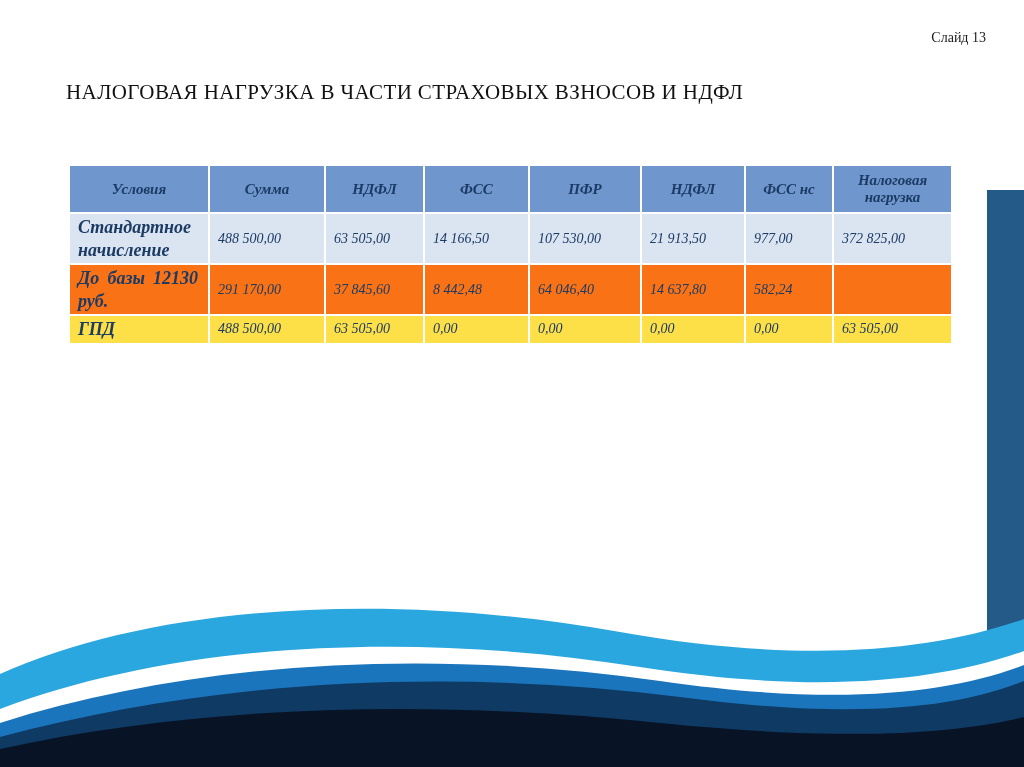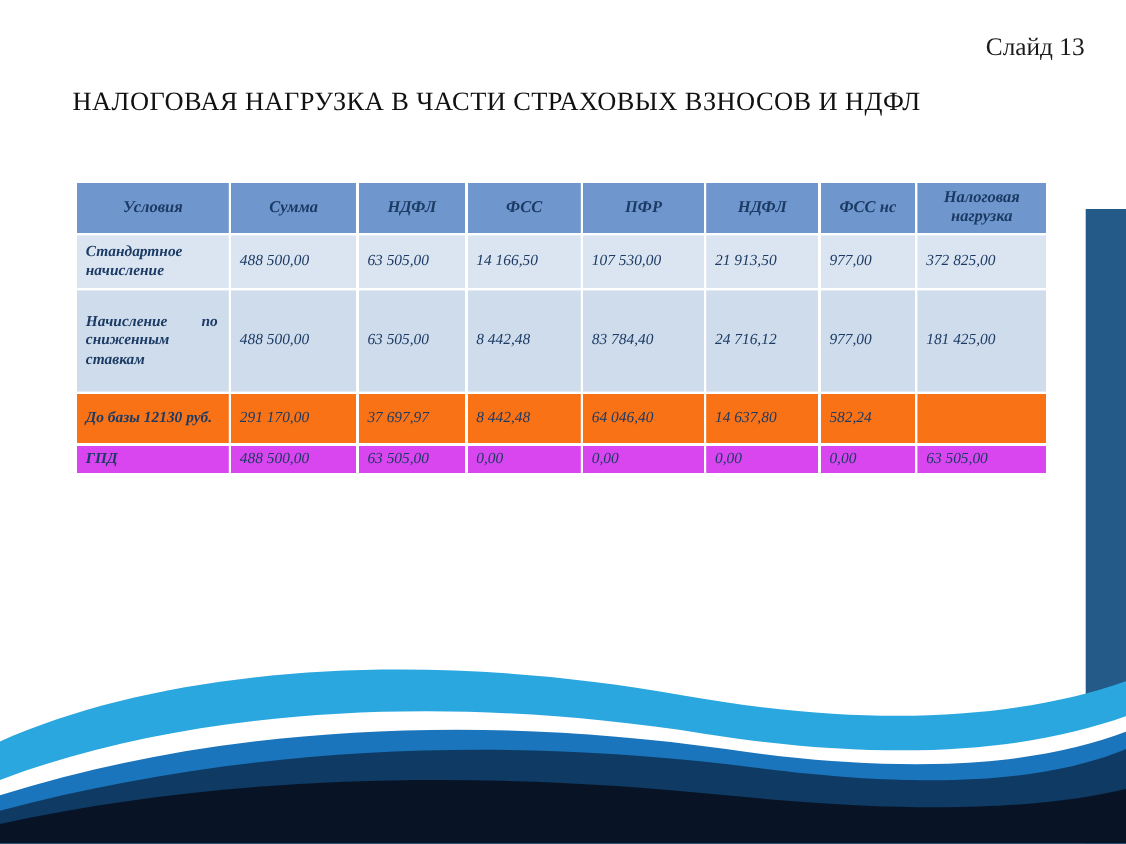--- a/index.html
+++ b/index.html
@@ -3,25 +3,25 @@
 <meta charset="utf-8">
 <style>
   html,body{margin:0;padding:0;}
   body{
     width:1024px;height:767px;position:relative;overflow:hidden;
     background:#ffffff;
     font-family:"Liberation Serif", serif;
   }
   .slide-number{
     position:absolute;top:30px;right:38px;
-    font-size:23px;color:#1a1a1a;
+    font-size:14px;color:#1a1a1a;
   }
   .slide-title{
     position:absolute;top:80px;left:66px;width:910px;
-    font-size:24px;color:#111111;letter-spacing:0.4px;
+    font-size:21px;color:#111111;letter-spacing:0.4px;
     white-space:nowrap;
   }
   table.tax-table{
     position:absolute;left:68px;top:164px;
     border-collapse:collapse;table-layout:fixed;
     width:883px;
     font-style:italic;
   }
   .tax-table th,.tax-table td{
     border:2px solid #ffffff;
@@ -29,35 +29,35 @@
     padding:2px 10px 2px 8px;
     vertical-align:middle;
     overflow:hidden;
   }
   .tax-table th{
     background:#6f97cd;
     font-size:15px;font-weight:bold;text-align:center;
     padding:2px 4px;
   }
   .tax-table td.label{
-    font-weight:bold;font-size:14px;text-align:justify;line-height:1.25;
+    font-weight:bold;font-size:18px;text-align:justify;line-height:1.25;
   }
   .tax-table td.num{
     font-size:14px;
   }
   tr.h-head{height:48px;}
   tr.h-r1{height:50px;}
   tr.h-r2{height:94px;}
   tr.h-r3{height:47px;}
   tr.h-r4{height:45px;}
   tr.h-r5{height:27px;}
   tr.bg-a td{background:#dbe5f1;}
   tr.bg-b td{background:#cfdcec;}
   tr.bg-c td{background:#f97316;}
-  tr.bg-d td{background:#d946ef;}
+  tr.bg-d td{background:#fde047;}
   .accent-bar{
     position:absolute;right:0;top:190px;bottom:0;width:37px;
     background:#235a88;
   }
   .waves{
     position:absolute;left:0;bottom:0;width:1024px;height:190px;
   }
 </style>
 </head>
 <body>
@@ -93,34 +93,24 @@
     <tr class="h-r1 bg-a">
       <td class="label">Стандартное начисление</td>
       <td class="num">488 500,00</td>
       <td class="num">63 505,00</td>
       <td class="num">14 166,50</td>
       <td class="num">107 530,00</td>
       <td class="num">21 913,50</td>
       <td class="num">977,00</td>
       <td class="num">372 825,00</td>
     </tr>
-    <tr class="h-r2 bg-b">
-      <td class="label">Начисление по сниженным ставкам</td>
-      <td class="num">488 500,00</td>
-      <td class="num">63 505,00</td>
-      <td class="num">8 442,48</td>
-      <td class="num">83 784,40</td>
-      <td class="num">24 716,12</td>
-      <td class="num">977,00</td>
-      <td class="num">181 425,00</td>
-    </tr>
     <tr class="h-r3 bg-c">
       <td class="label">До базы 12130 руб.</td>
       <td class="num">291 170,00</td>
-      <td class="num">37 697,97</td>
+      <td class="num">37 845,60</td>
       <td class="num">8 442,48</td>
       <td class="num">64 046,40</td>
       <td class="num">14 637,80</td>
       <td class="num">582,24</td>
       <td class="num"></td>
     </tr>
     <tr class="h-r5 bg-d">
       <td class="label">ГПД</td>
       <td class="num">488 500,00</td>
       <td class="num">63 505,00</td>

